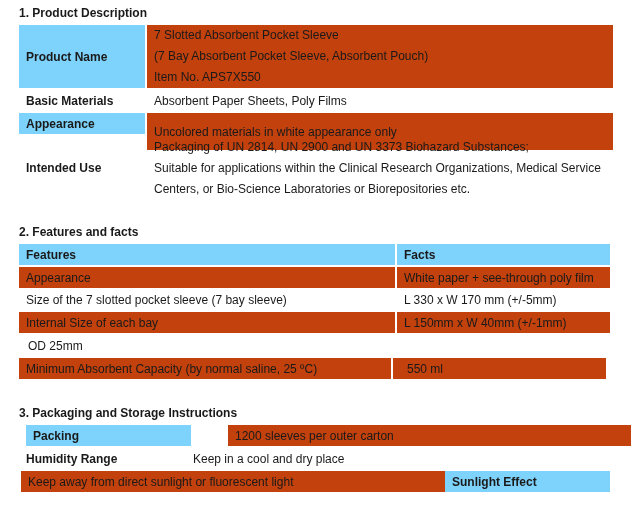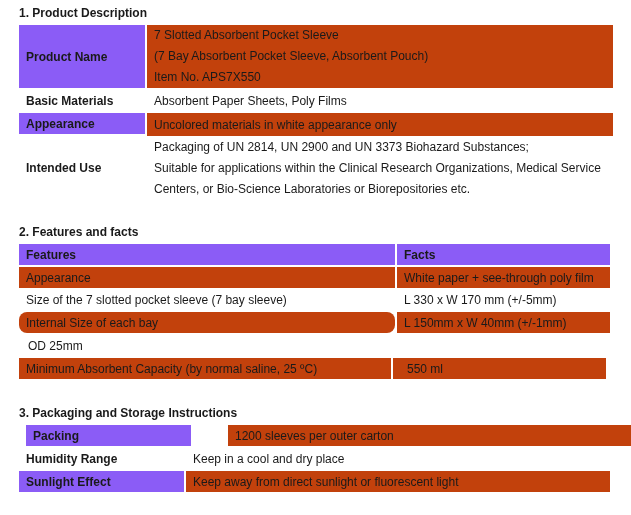--- a/index.html
+++ b/index.html
@@ -1,21 +1,21 @@
 <!DOCTYPE html>
 <html><head>
 <meta charset="utf-8">
 <style>
   html, body { margin:0; padding:0; background:#ffffff; }
   body { width:631px; height:515px; position:relative; overflow:hidden;
          font-family:"Liberation Sans", sans-serif; font-size:12px; color:#1a1a1a; }
   .section-title { position:absolute; left:19px; font-weight:bold; font-size:12px; }
   .row { position:absolute; display:flex; }
   .cell { box-sizing:border-box; display:flex; align-items:center; padding-left:7px; }
-  .peach { background:#8b5cf6; }
+  .peach { background:#7dd3fc; }
   .green { background:#c2410c; }
   .bold { font-weight:bold; }
   .multi { flex-direction:column; align-items:flex-start; justify-content:center; }
   .multi span { display:block; line-height:21px; }
   .ital { }
 </style>
 </head>
 <body>
 
 <div class="section-title" style="top:6px;">1. Product Description</div>
@@ -29,21 +29,21 @@
   </div>
 </div>
 
 <div class="row" style="top:89px; left:19px;">
   <div class="cell bold" style="width:126px; height:23px;">Basic Materials</div>
   <div class="cell" style="width:466px; height:23px; margin-left:2px;">Absorbent Paper Sheets, Poly Films</div>
 </div>
 
 <div class="row" style="top:113px; left:19px;">
   <div class="cell peach bold" style="width:126px; height:21px;">Appearance</div>
-  <div class="cell green" style="width:466px; height:23px; margin-left:2px;">Uncolored materials in white appearance only</div>
+  <div class="cell green" style="width:466px; height:37px; margin-left:2px;">Uncolored materials in white appearance only</div>
 </div>
 
 <div class="row" style="top:136px; left:19px;">
   <div class="cell bold" style="width:126px; height:64px;">Intended Use</div>
   <div class="cell multi" style="width:466px; height:64px; margin-left:2px;">
     <span>Packaging of UN 2814, UN 2900 and UN 3373 Biohazard Substances;</span>
     <span>Suitable for applications within the Clinical Research Organizations, Medical Service</span>
     <span>Centers, or Bio-Science Laboratories or Biorepositories etc.</span>
   </div>
 </div>
@@ -56,21 +56,21 @@
 </div>
 <div class="row" style="top:267px; left:19px;">
   <div class="cell green" style="width:376px; height:21px;">Appearance</div>
   <div class="cell green" style="width:213px; height:21px; margin-left:2px;">White paper + see-through poly film</div>
 </div>
 <div class="row" style="top:289px; left:19px;">
   <div class="cell" style="width:376px; height:22px;">Size of the 7 slotted pocket sleeve (7 bay sleeve)</div>
   <div class="cell" style="width:213px; height:22px; margin-left:2px;">L 330 x W 170 mm (+/-5mm)</div>
 </div>
 <div class="row" style="top:312px; left:19px;">
-  <div class="cell green" style="width:376px; height:21px;border-radius:8px;">Internal Size of each bay</div>
+  <div class="cell green" style="width:376px; height:21px;">Internal Size of each bay</div>
   <div class="cell green" style="width:213px; height:21px; margin-left:2px;">L 150mm x W 40mm (+/-1mm)</div>
 </div>
 <div class="row" style="top:334px; left:19px;">
   <div class="cell" style="width:213px; height:23px; margin-left:2px;">OD 25mm</div>
 </div>
 <div class="row" style="top:358px; left:19px;">
   <div class="cell green" style="width:372px; height:21px;">Minimum Absorbent Capacity (by normal saline, 25 ºC)</div>
   <div class="cell green" style="width:213px; height:21px; margin-left:2px;padding-left:14px;">550 ml</div>
 </div>
 
@@ -78,15 +78,15 @@
 
 <div class="row" style="top:425px; left:26px;gap:21px;">
   <div class="cell peach bold" style="width:165px; height:21px;">Packing</div>
   <div class="cell green" style="width:424px; height:21px; margin-left:16px;">1200 sleeves per outer carton</div>
 </div>
 <div class="row" style="top:447px; left:19px;">
   <div class="cell bold" style="width:165px; height:23px;">Humidity Range</div>
   <div class="cell" style="width:424px; height:23px; margin-left:2px;">Keep in a cool and dry place</div>
 </div>
 <div class="row" style="top:471px; left:19px;">
+  <div class="cell green" style="width:424px; height:21px; margin-left:2px;">Keep away from direct sunlight or fluorescent light</div>
   <div class="cell peach bold" style="width:165px; height:21px;">Sunlight Effect</div>
-  <div class="cell green" style="width:424px; height:21px; margin-left:2px;">Keep away from direct sunlight or fluorescent light</div>
 </div>
 
 </body></html>

